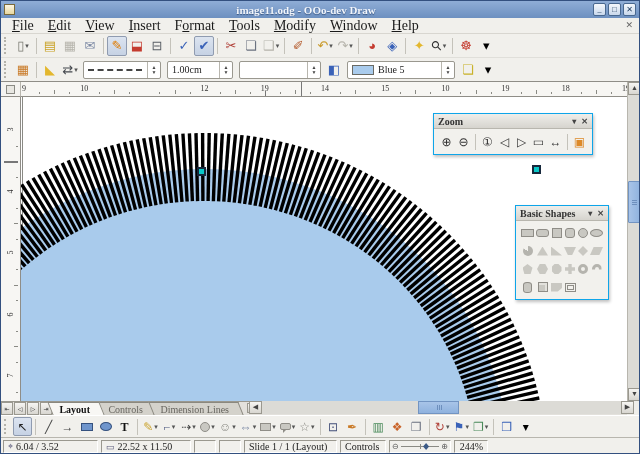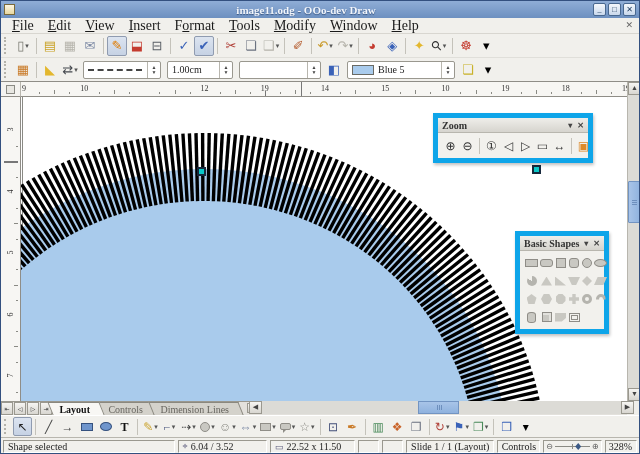--- a/index.html
+++ b/index.html
@@ -66,31 +66,31 @@
   .canvas{position:absolute;left:20px;top:96px;width:606px;height:304px;background:#ffffff;overflow:hidden;}
   
   .vscroll{position:absolute;left:626px;top:81px;width:13px;height:319px;background:#dcdbd6;
     border-left:1px solid #b8b6ae;}
   .sarr{position:absolute;left:0;width:13px;height:13px;background:linear-gradient(#f6f5f2,#d8d6d0);
     border:1px solid #9a988f;font-size:7px;line-height:11px;text-align:center;color:#444;}
   .vthumb{position:absolute;left:0;top:99px;width:13px;height:42px;background:linear-gradient(90deg,#a8c4e8,#8fb2de);
     border:1px solid #7294c2;border-radius:1px;}
   .vthumb:after,.hthumb:after{content:"";position:absolute;left:3px;right:3px;top:50%;height:1px;background:#6d8fbd;box-shadow:0 -2px 0 #6d8fbd,0 2px 0 #6d8fbd;}
   
-  .palette{position:absolute;background:#f2f1ed;border:5px solid #0ea5e9;box-shadow:1px 2px 3px rgba(0,0,0,.25);}
+  .palette{position:absolute;background:#f2f1ed;border:1px solid #0ea5e9;box-shadow:1px 2px 3px rgba(0,0,0,.25);}
   .pal-title{height:15px;background:linear-gradient(#efeeea,#d6d4ce);border-bottom:1px solid #b8b6ae;
     display:flex;align-items:center;font-size:10px;font-weight:bold;color:#333;padding:0 4px;}
   .pal-title .ptext{flex:1;}
   .pal-btns{display:flex;gap:5px;font-size:8px;color:#444;}
   #pal-zoom{left:432px;top:112px;width:160px;}
   .pal-body{display:flex;align-items:center;padding:3px 4px;}
   .pal-body .tbtn2{height:19px;min-width:17px;}
   .pal-body .glyph{font-size:12px;}
   .shgrid{display:grid;grid-template-columns:repeat(6,1fr);gap:2px 2px;padding:4px 5px;}
-  #pal-shapes{left:514px;top:230px;width:94px;}
+  #pal-shapes{left:514px;top:204px;width:94px;}
   .shp{height:16px;display:flex;align-items:center;justify-content:center;}
   .shp i{display:block;background:#c9c8c2;border:1px solid #8f8d87;}
   
   .sh-rectangle i{width:13px;height:8px;}
   .sh-rounded-rectangle i{width:13px;height:8px;border-radius:3px;}
   .sh-square i{width:10px;height:10px;}
   .sh-rounded-square i{width:10px;height:10px;border-radius:3px;}
   .sh-circle i{width:10px;height:10px;border-radius:50%;}
   .sh-ellipse i{width:13px;height:8px;border-radius:50%;}
   .sh-circle-pie i{width:10px;height:10px;border-radius:50%;border:none;
@@ -743,23 +743,20 @@
       <span class="tsep"></span>
       <span class="tbtn2">
         <span class="glyph" style="color: rgb(58, 98, 184);">❒</span>
       </span>
       <span class="tbtn2">
         <span class="glyph">▾</span>
       </span>
     </div>
 
   <div class="statusbar">
-    <span class="sb-cell sb-msg">
-      <span>Shape selected</span>
-    </span>
     <span class="sb-cell sb-pos">
       <span class="sb-ic">⌖</span>
       <span>6.04 / 3.52</span>
     </span>
     <span class="sb-cell sb-size">
       <span class="sb-ic">▭</span>
       <span>22.52 x 11.50</span>
     </span>
     <span class="sb-cell sb-e"></span>
     <span class="sb-cell sb-e"></span>
@@ -771,17 +768,17 @@
     </span>
     <span class="sb-cell sb-zoomsl">
       <span class="sl-end">⊖</span>
       <span class="sl-track">
           <span class="sl-mid"></span>
           <span class="sl-thumb"></span>
         </span>
       <span class="sl-end">⊕</span>
     </span>
     <span class="sb-cell sb-zoom">
-      <span>328%</span>
+      <span>244%</span>
     </span>
   </div>
 
 </div>
 
 </body></html>

